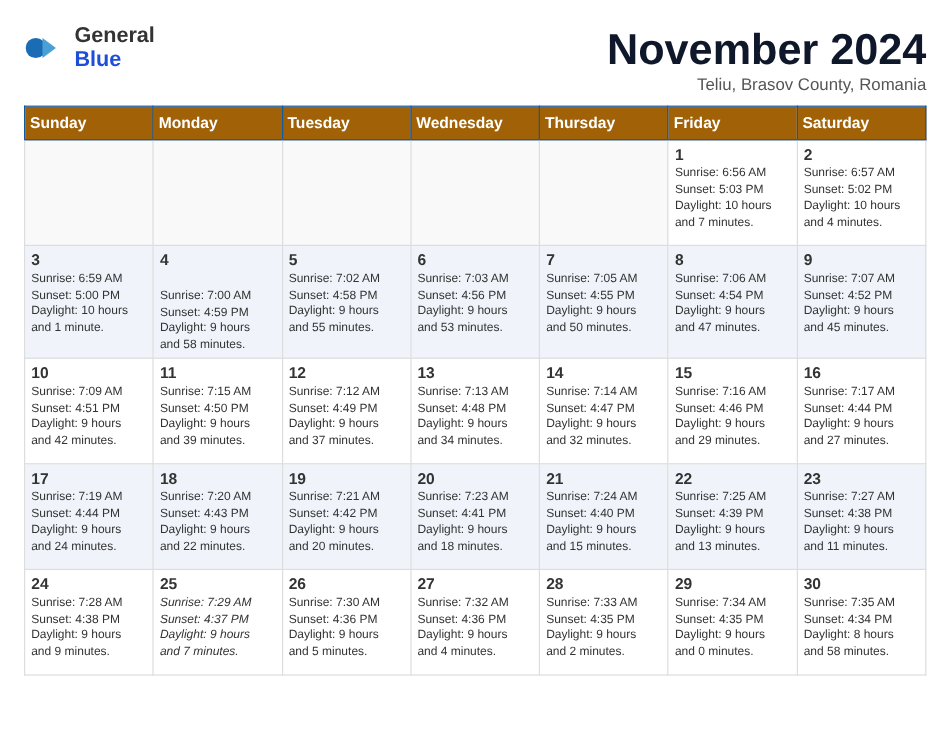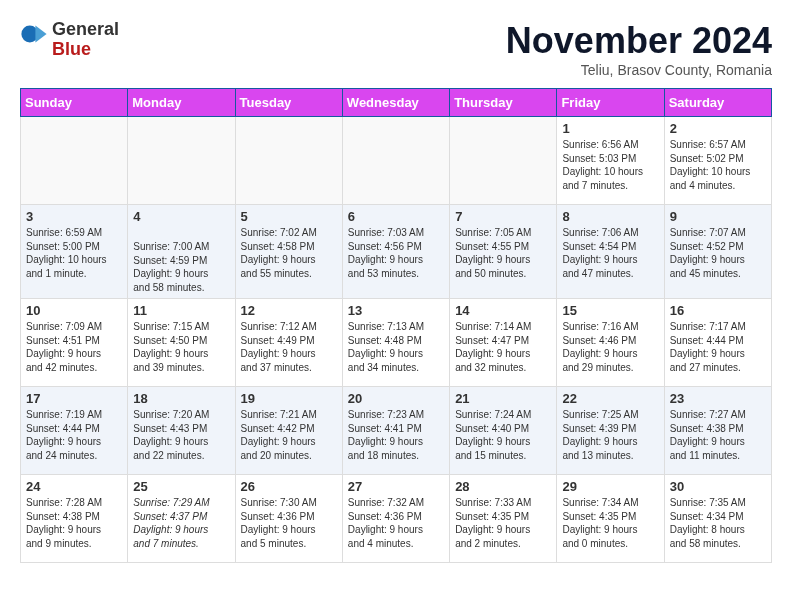--- a/index.html
+++ b/index.html
@@ -11,37 +11,37 @@
       padding: 20px;
     }
     .header-section {
       display: flex;
       justify-content: space-between;
       align-items: flex-start;
       margin-bottom: 10px;
     }
     .logo {
       display: flex;
-      align-items: flex-start;
-      gap: 4px;
+      align-items: center;
+      gap: 14px;
     }
     .logo-text {
       display: flex;
       flex-direction: column;
       line-height: 1.1;
     }
     .logo-general {
       font-size: 18px;
       font-weight: bold;
       color: #333;
     }
     .logo-blue {
       font-size: 18px;
       font-weight: bold;
-      color: #b91c1c;
+      color: #1d4ed8;
     }
     .logo-icon {
       width: 28px;
       height: 28px;
     }
     .title-section {
       text-align: right;
     }
     .month-title {
       font-size: 36px;
@@ -52,21 +52,21 @@
       font-size: 14px;
       color: #555;
       text-align: right;
     }
     .calendar {
       width: 100%;
       border-collapse: collapse;
       border: 1px solid #ccc;
     }
     .calendar th {
-      background: #d946ef;
+      background: #a16207;
       color: #fff;
       font-size: 13px;
       font-weight: bold;
       padding: 6px 4px;
       text-align: left;
       border: 1px solid #1558a0;
     }
     .calendar td {
       vertical-align: top;
       padding: 4px 5px;

